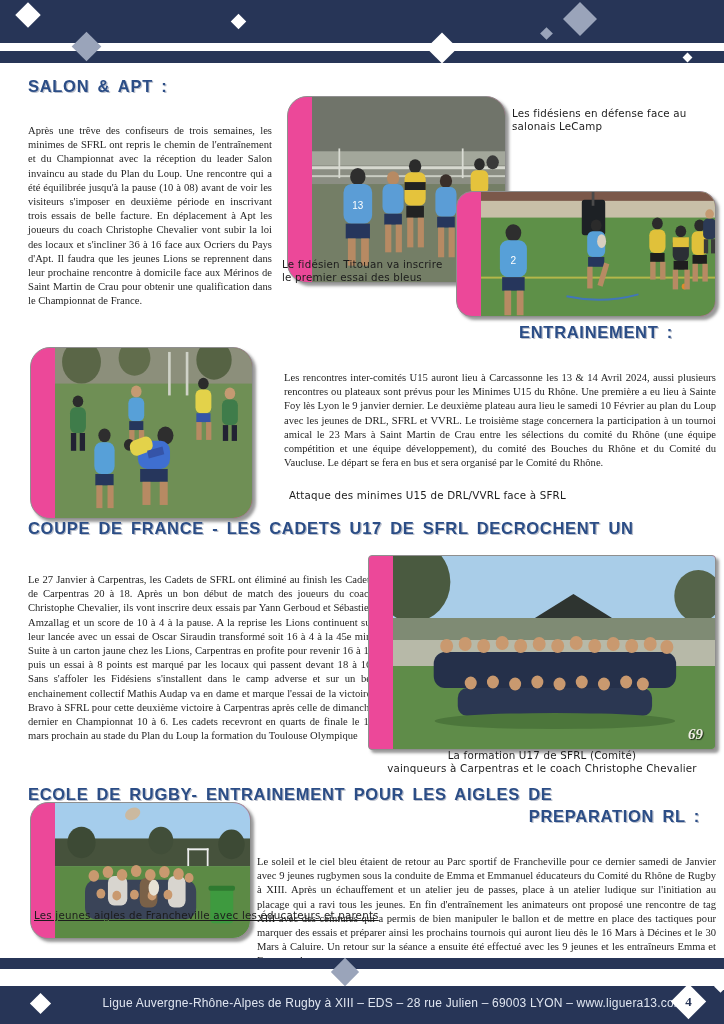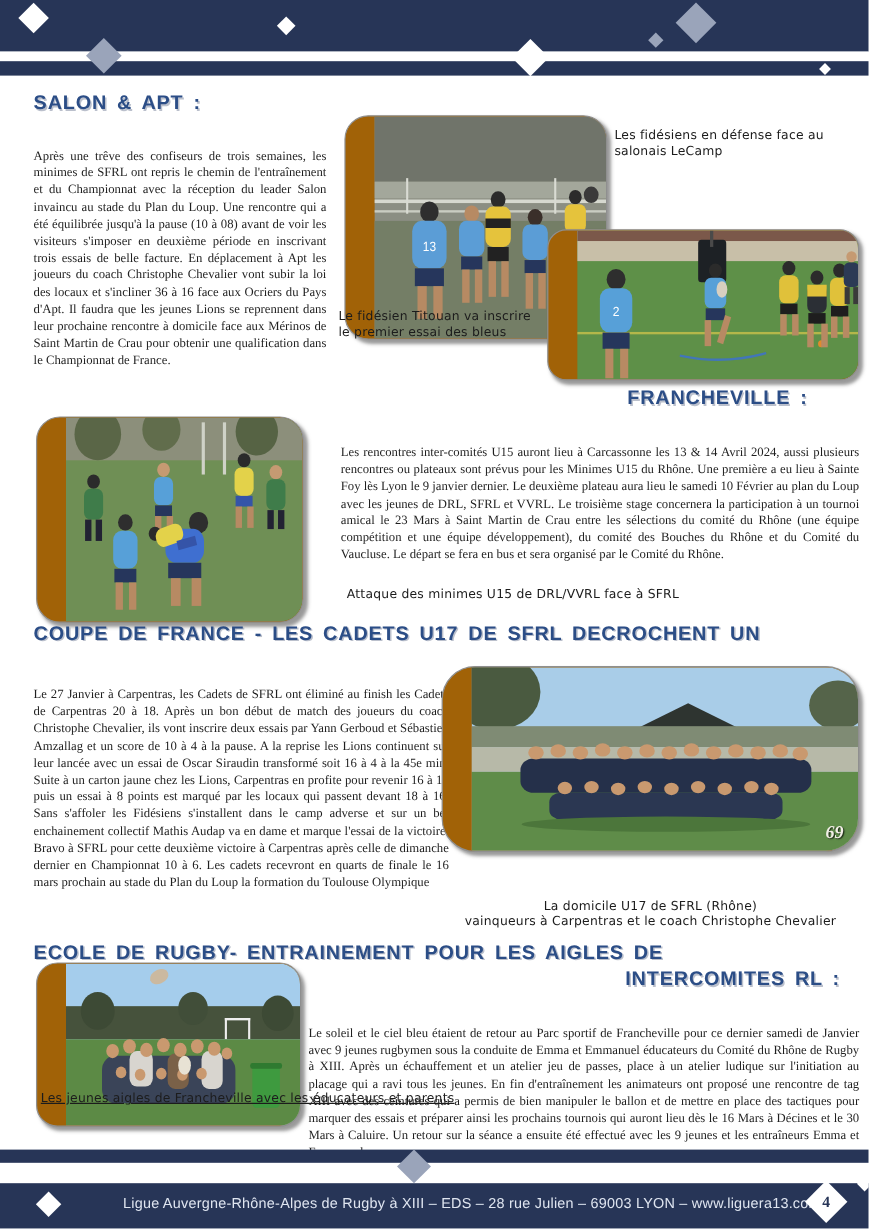--- a/index.html
+++ b/index.html
@@ -42,26 +42,26 @@
   .caption { position:absolute; font-family:"DejaVu Sans", sans-serif; font-size:10.3px;
              line-height:1.25; color:#1c1c1c; letter-spacing:.2px; }
   .c1 { left:512px; top:107px; width:178px; }
   .c2 { left:282px; top:258px; width:162px; text-align:left; }
   .c3 { left:289px; top:489px; width:430px; }
   .c4 { left:368px; top:749px; width:348px; text-align:center; }
   .c5 { left:34px; top:909px; width:420px;text-decoration:underline; }
 
   
   .photo { position:absolute; overflow:hidden; border:1px solid #8f8f8f;
-           box-shadow:3px 3px 3px rgba(70,70,70,.55); background:#a16207;padding-left:24px; }
+           box-shadow:3px 3px 3px rgba(70,70,70,.55); background:#ec4899;padding-left:24px; }
   .photo svg { display:block; width:100%; height:100%; }
   .p1 { left:287px; top:96px;  width:219px; height:187px; border-radius:20px; }
   .p2 { left:456px; top:191px; width:260px; height:126px; border-radius:16px; }
   .p3 { left:30px;  top:347px; width:223px; height:172px; border-radius:20px; }
-  .p4 { left:368px; top:555px; width:348px; height:155px; border-radius:28px; }
+  .p4 { left:368px; top:555px; width:348px; height:195px; border-radius:4px; }
   .p5 { left:30px;  top:802px; width:221px; height:137px; border-radius:18px; }
   .badge69 { position:absolute; right:12px; bottom:6px; font-family:"Liberation Serif", serif;
              font-style:italic; font-weight:700; font-size:15px; color:#f2efe6;
              text-shadow:1px 1px 1px rgba(0,0,0,.7); }
 
   
   .footer-text { position:absolute; left:0; top:996px; width:684px; text-align:right;
                  color:#dfe5f0; font-size:12px; letter-spacing:.2px; }
   .page-diamond { position:absolute; left:676px; top:989px; width:25px; height:25px;
                   background:#ffffff; transform:rotate(45deg); }
@@ -198,21 +198,21 @@
             <rect x="-8" y="10" width="6" height="18" fill="#3a3a3a"></rect>
             <rect x="2" y="10" width="6" height="18" fill="#3a3a3a"></rect>
           </g>
       </svg>
     </figure>
     <div class="caption c2">Le fidésien Titouan  va inscrire le premier essai des bleus</div>
   </section>
 
   <section>
     <h2 class="title t2">
-      <span class="l2">FRANCHEVILLE :</span>
+      <span class="l2">ENTRAINEMENT :</span>
     </h2>
 
     <figure class="photo p3">
       <svg viewBox="0 0 223 172" preserveAspectRatio="none">
         <rect width="223" height="172" fill="#6f8f55"></rect>
         <rect width="223" height="36" fill="#8c8f7b"></rect>
         <circle cx="30" cy="14" r="22" fill="#5a6647"></circle>
         <circle cx="90" cy="10" r="18" fill="#616d4c"></circle>
         <circle cx="180" cy="12" r="20" fill="#566344"></circle>
         <rect x="128" y="4" width="3" height="44" fill="#cfd2c7"></rect>
@@ -311,29 +311,29 @@
             <circle cx="204" cy="126" r="6.5"></circle>
             <circle cx="228" cy="128" r="6.5"></circle>
             <circle cx="252" cy="126" r="6.5"></circle>
             <circle cx="270" cy="128" r="6.5"></circle>
         </g>
         <ellipse cx="175" cy="165" rx="130" ry="8" fill="#4c763b"></ellipse>
       </svg>
       <span class="badge69">69</span>
     </figure>
     <div class="caption c4">
-      <div>La domicile U17 de SFRL (Rhône)</div>
+      <div>La formation U17 de SFRL (Comité)</div>
       <div>vainqueurs à Carpentras et le coach Christophe Chevalier</div>
     </div>
   </section>
 
   <section>
     <h2 class="title t4">
       <span class="l1">ECOLE DE RUGBY- ENTRAINEMENT POUR LES AIGLES DE</span>
-      <span class="l2">INTERCOMITES RL :</span>
+      <span class="l2">PREPARATION RL :</span>
     </h2>
 
     <figure class="photo p5">
       <svg viewBox="0 0 221 137" preserveAspectRatio="none">
         <rect width="221" height="137" fill="#a5cdec"></rect>
         <ellipse cx="88" cy="11" rx="9" ry="6" fill="#cbb9a0" transform="rotate(-20 88 11)"></ellipse>
         <rect y="36" width="221" height="28" fill="#46523c"></rect>
         <circle cx="30" cy="40" r="16" fill="#3d4a35"></circle>
         <circle cx="120" cy="38" r="14" fill="#414e39"></circle>
         <circle cx="200" cy="42" r="15" fill="#3d4a35"></circle>

